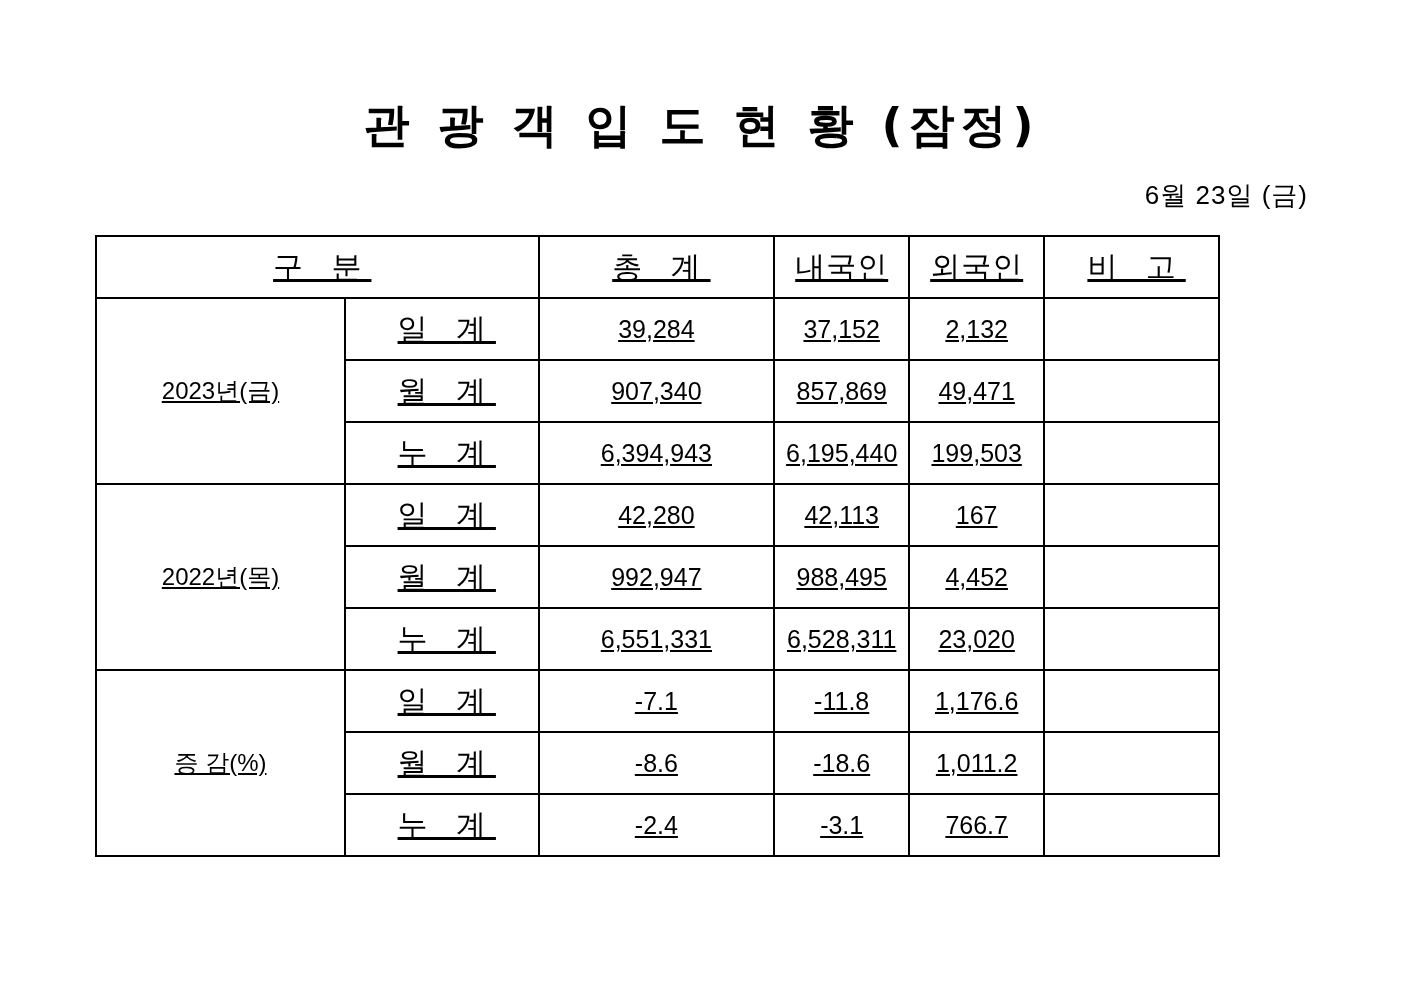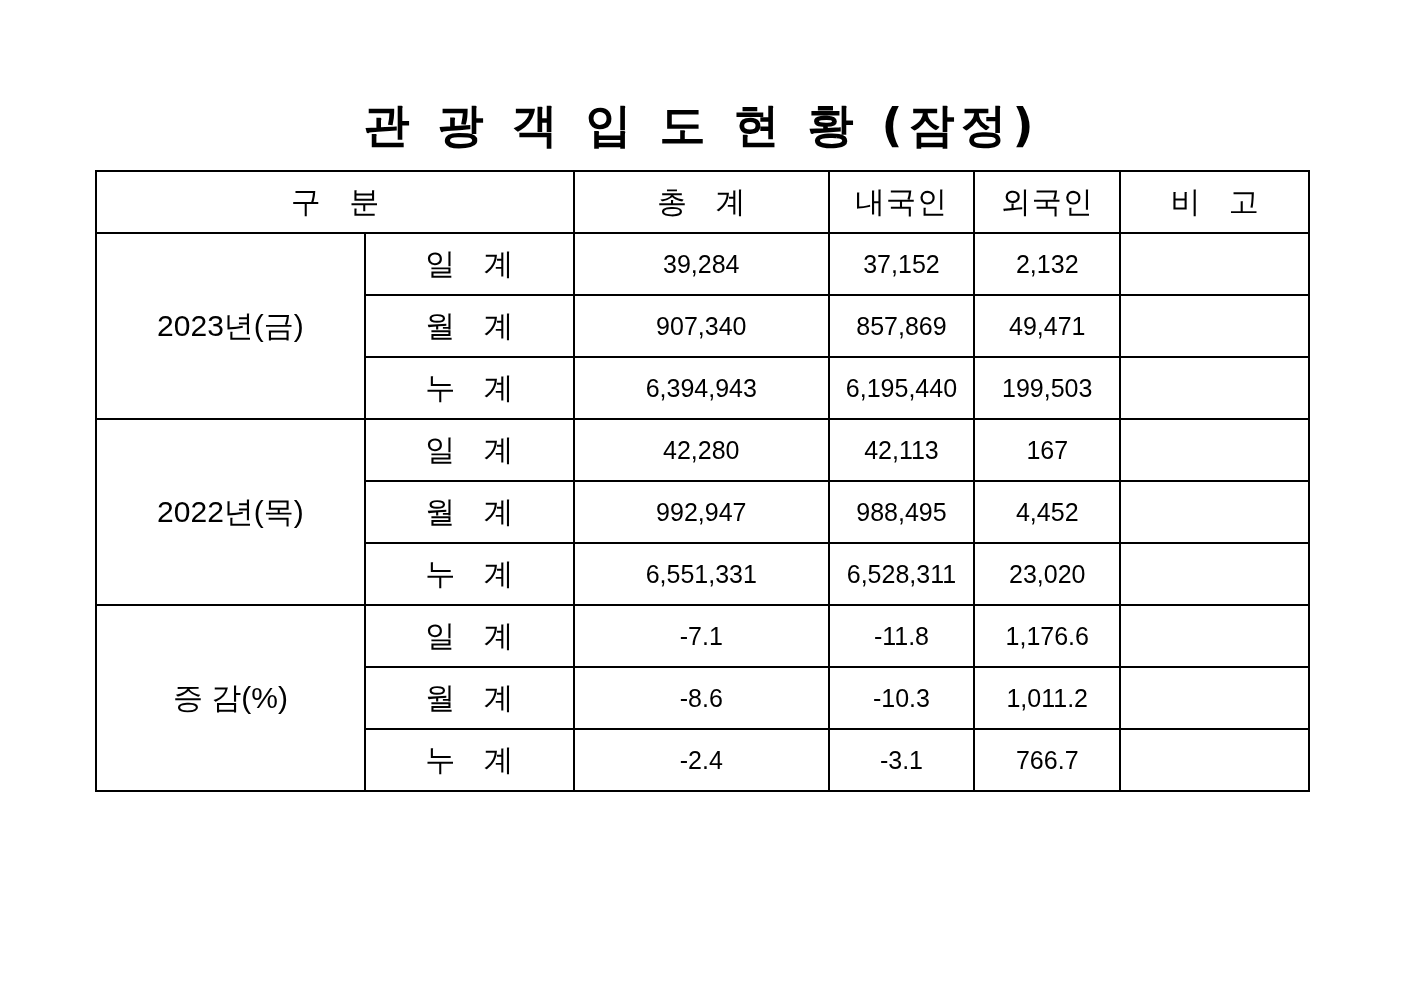--- a/index.html
+++ b/index.html
@@ -37,22 +37,23 @@
     font-family: "Liberation Sans", sans-serif;
     margin: 0;
     padding-right: 95px;
     padding-top: 30px;
     letter-spacing: 1px;
   }
   table.report {
     border-collapse: collapse;
     margin-left: 95px;
     margin-top: 22px;
-    width: 1215px;
+    width: 1125px;
     table-layout: fixed;
+    text-decoration: underline;
   }
   table.report td, table.report th {
     border: 2px solid #000000;
     text-align: center;
     vertical-align: middle;
     padding: 0;
     height: 60px;
     font-weight: normal;
   }
   .col-div1 { width: 225px; }
@@ -66,21 +67,21 @@
     font-size: 30px;
     font-family: "Liberation Sans", sans-serif;
     letter-spacing: 10px;
     text-indent: 10px;
   }
   .head-cell.tight {
     letter-spacing: 1px;
     text-indent: 0;
   }
   .year-cell {
-    font-size: 30px;
+    font-size: 24px;
     font-family: "Liberation Sans", sans-serif;
     letter-spacing: 0px;
   }
   .sub-cell {
     font-size: 30px;
     font-family: "Liberation Sans", sans-serif;
     letter-spacing: 10px;
     text-indent: 10px;
     margin-top: 14px;
   }
@@ -92,20 +93,21 @@
   }
   .note-cell { }
   .sec-top td { border-top: 3px solid #000000; }
 </style>
 </head>
 <body>
 
 <div class="page">
 
   <h1 class="doc-title">관 광 객 입 도 현 황 (잠정)</h1>
+  <div class="doc-date">6월 23일 (금)</div>
 
   <table class="report">
     <colgroup>
       <col class="col-div1">
       <col class="col-div2">
       <col class="col-total">
       <col class="col-dom">
       <col class="col-for">
       <col class="col-note">
     </colgroup>
@@ -170,21 +172,21 @@
         <td class="year-cell" rowspan="3">증 감(%)</td>
         <td class="sub-cell">일 계</td>
         <td class="num-cell">-7.1</td>
         <td class="num-cell">-11.8</td>
         <td class="num-cell">1,176.6</td>
         <td class="num-cell note-cell"></td>
       </tr>
       <tr>
         <td class="sub-cell">월 계</td>
         <td class="num-cell">-8.6</td>
-        <td class="num-cell">-10.3</td>
+        <td class="num-cell">-18.6</td>
         <td class="num-cell">1,011.2</td>
         <td class="num-cell note-cell"></td>
       </tr>
       <tr>
         <td class="sub-cell">누 계</td>
         <td class="num-cell">-2.4</td>
         <td class="num-cell">-3.1</td>
         <td class="num-cell">766.7</td>
         <td class="num-cell note-cell"></td>
       </tr>

